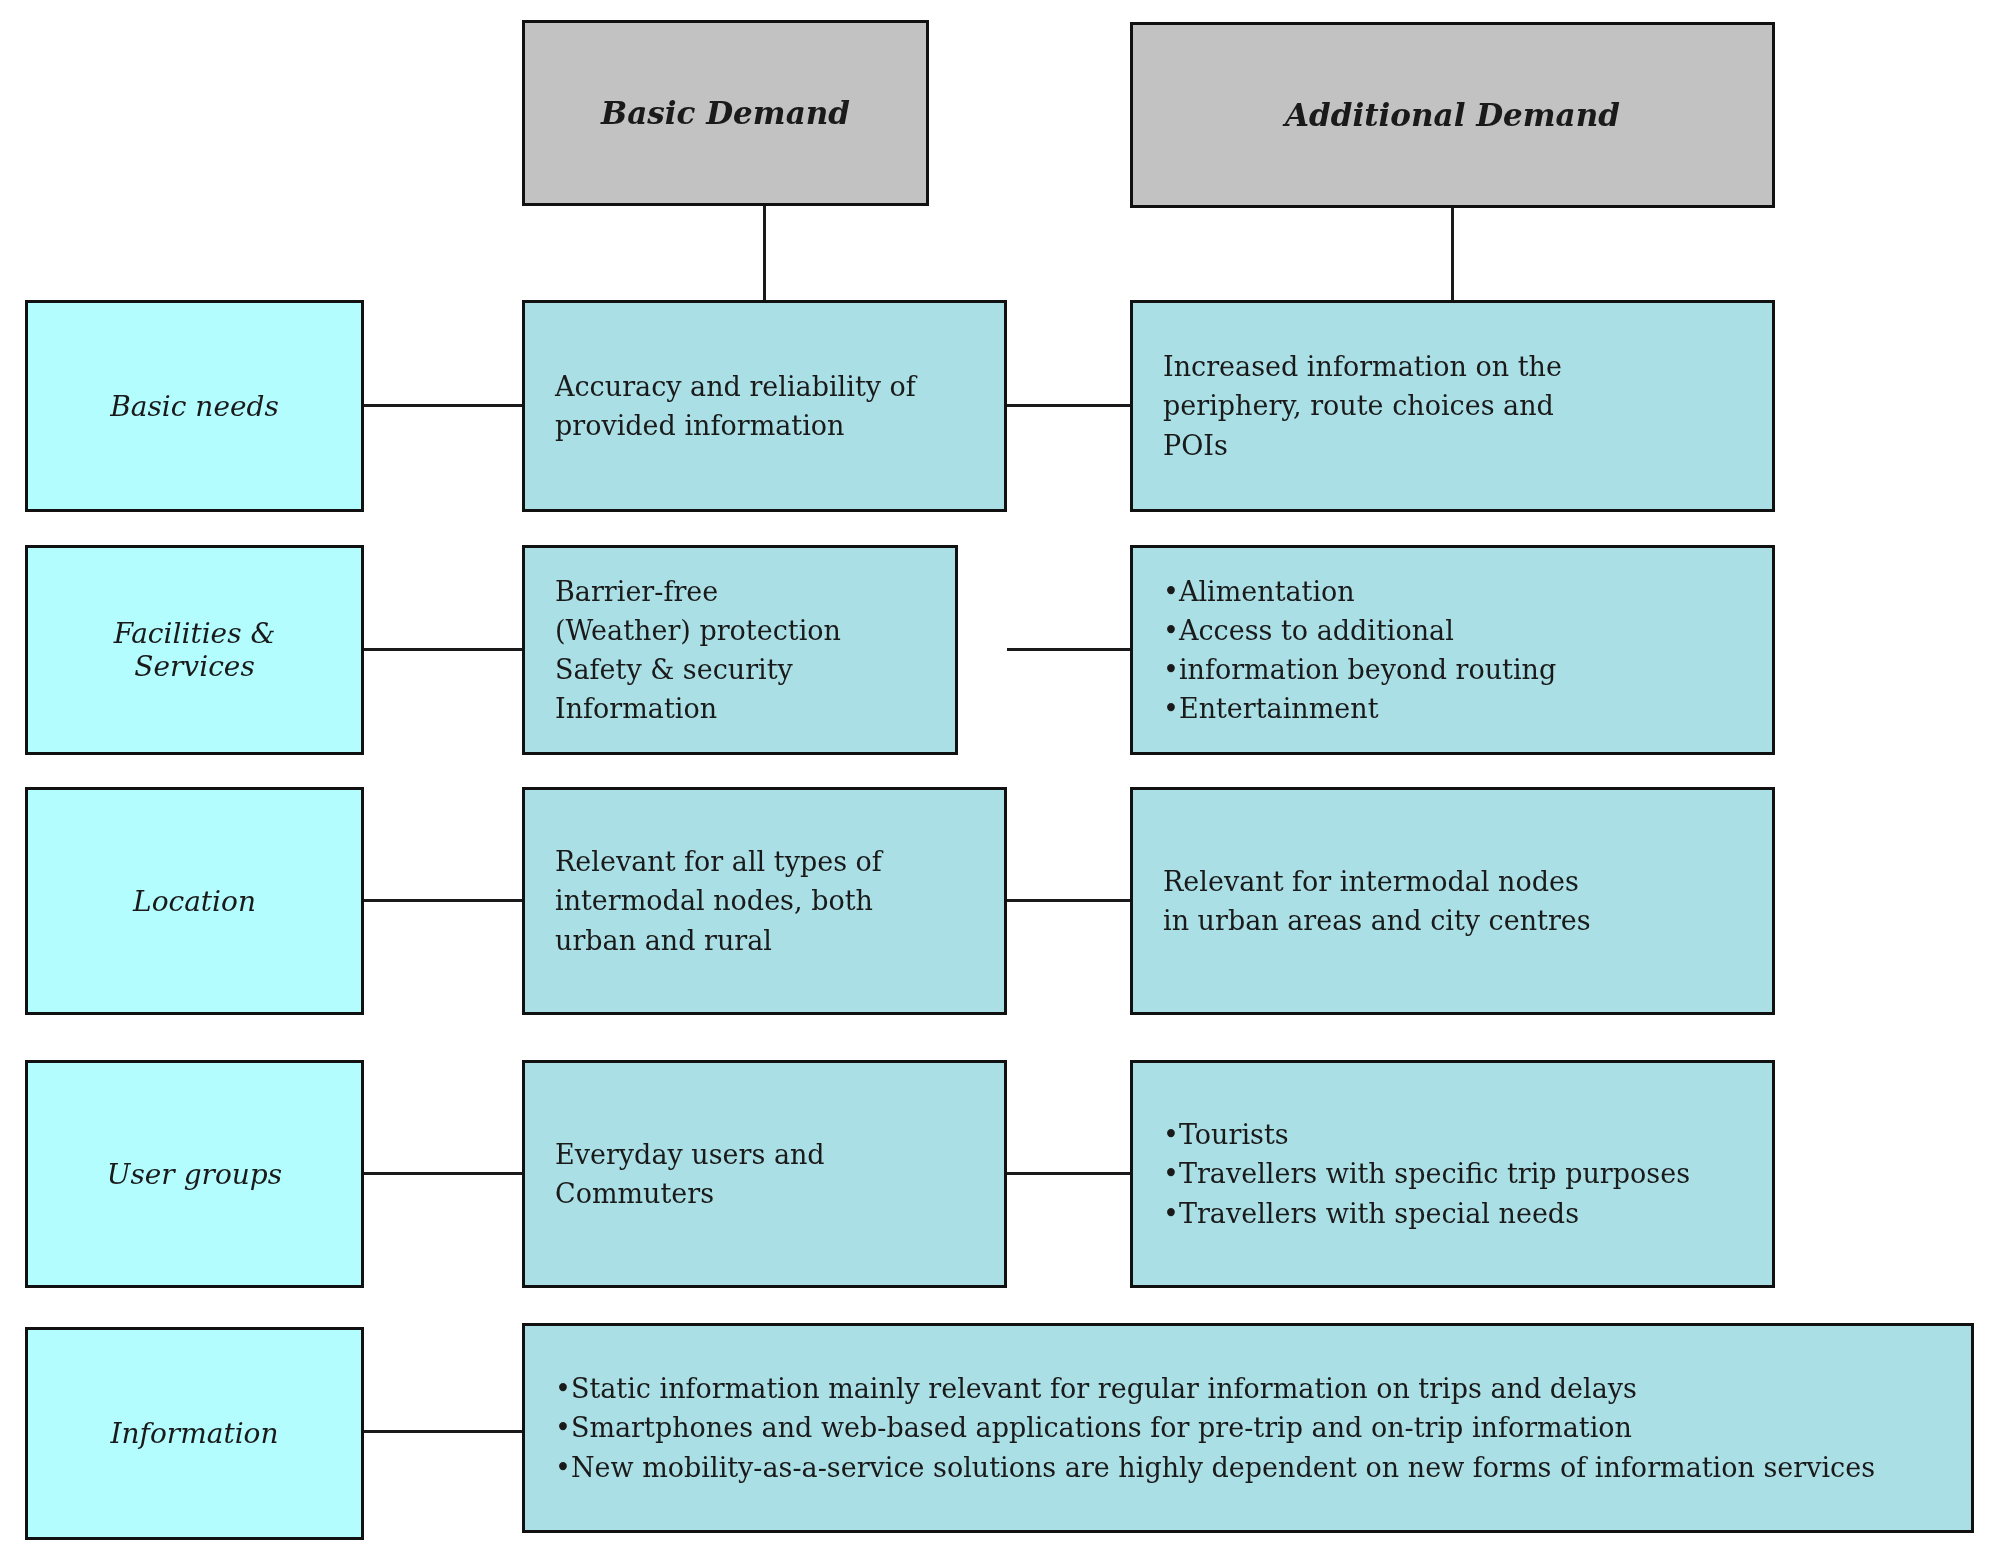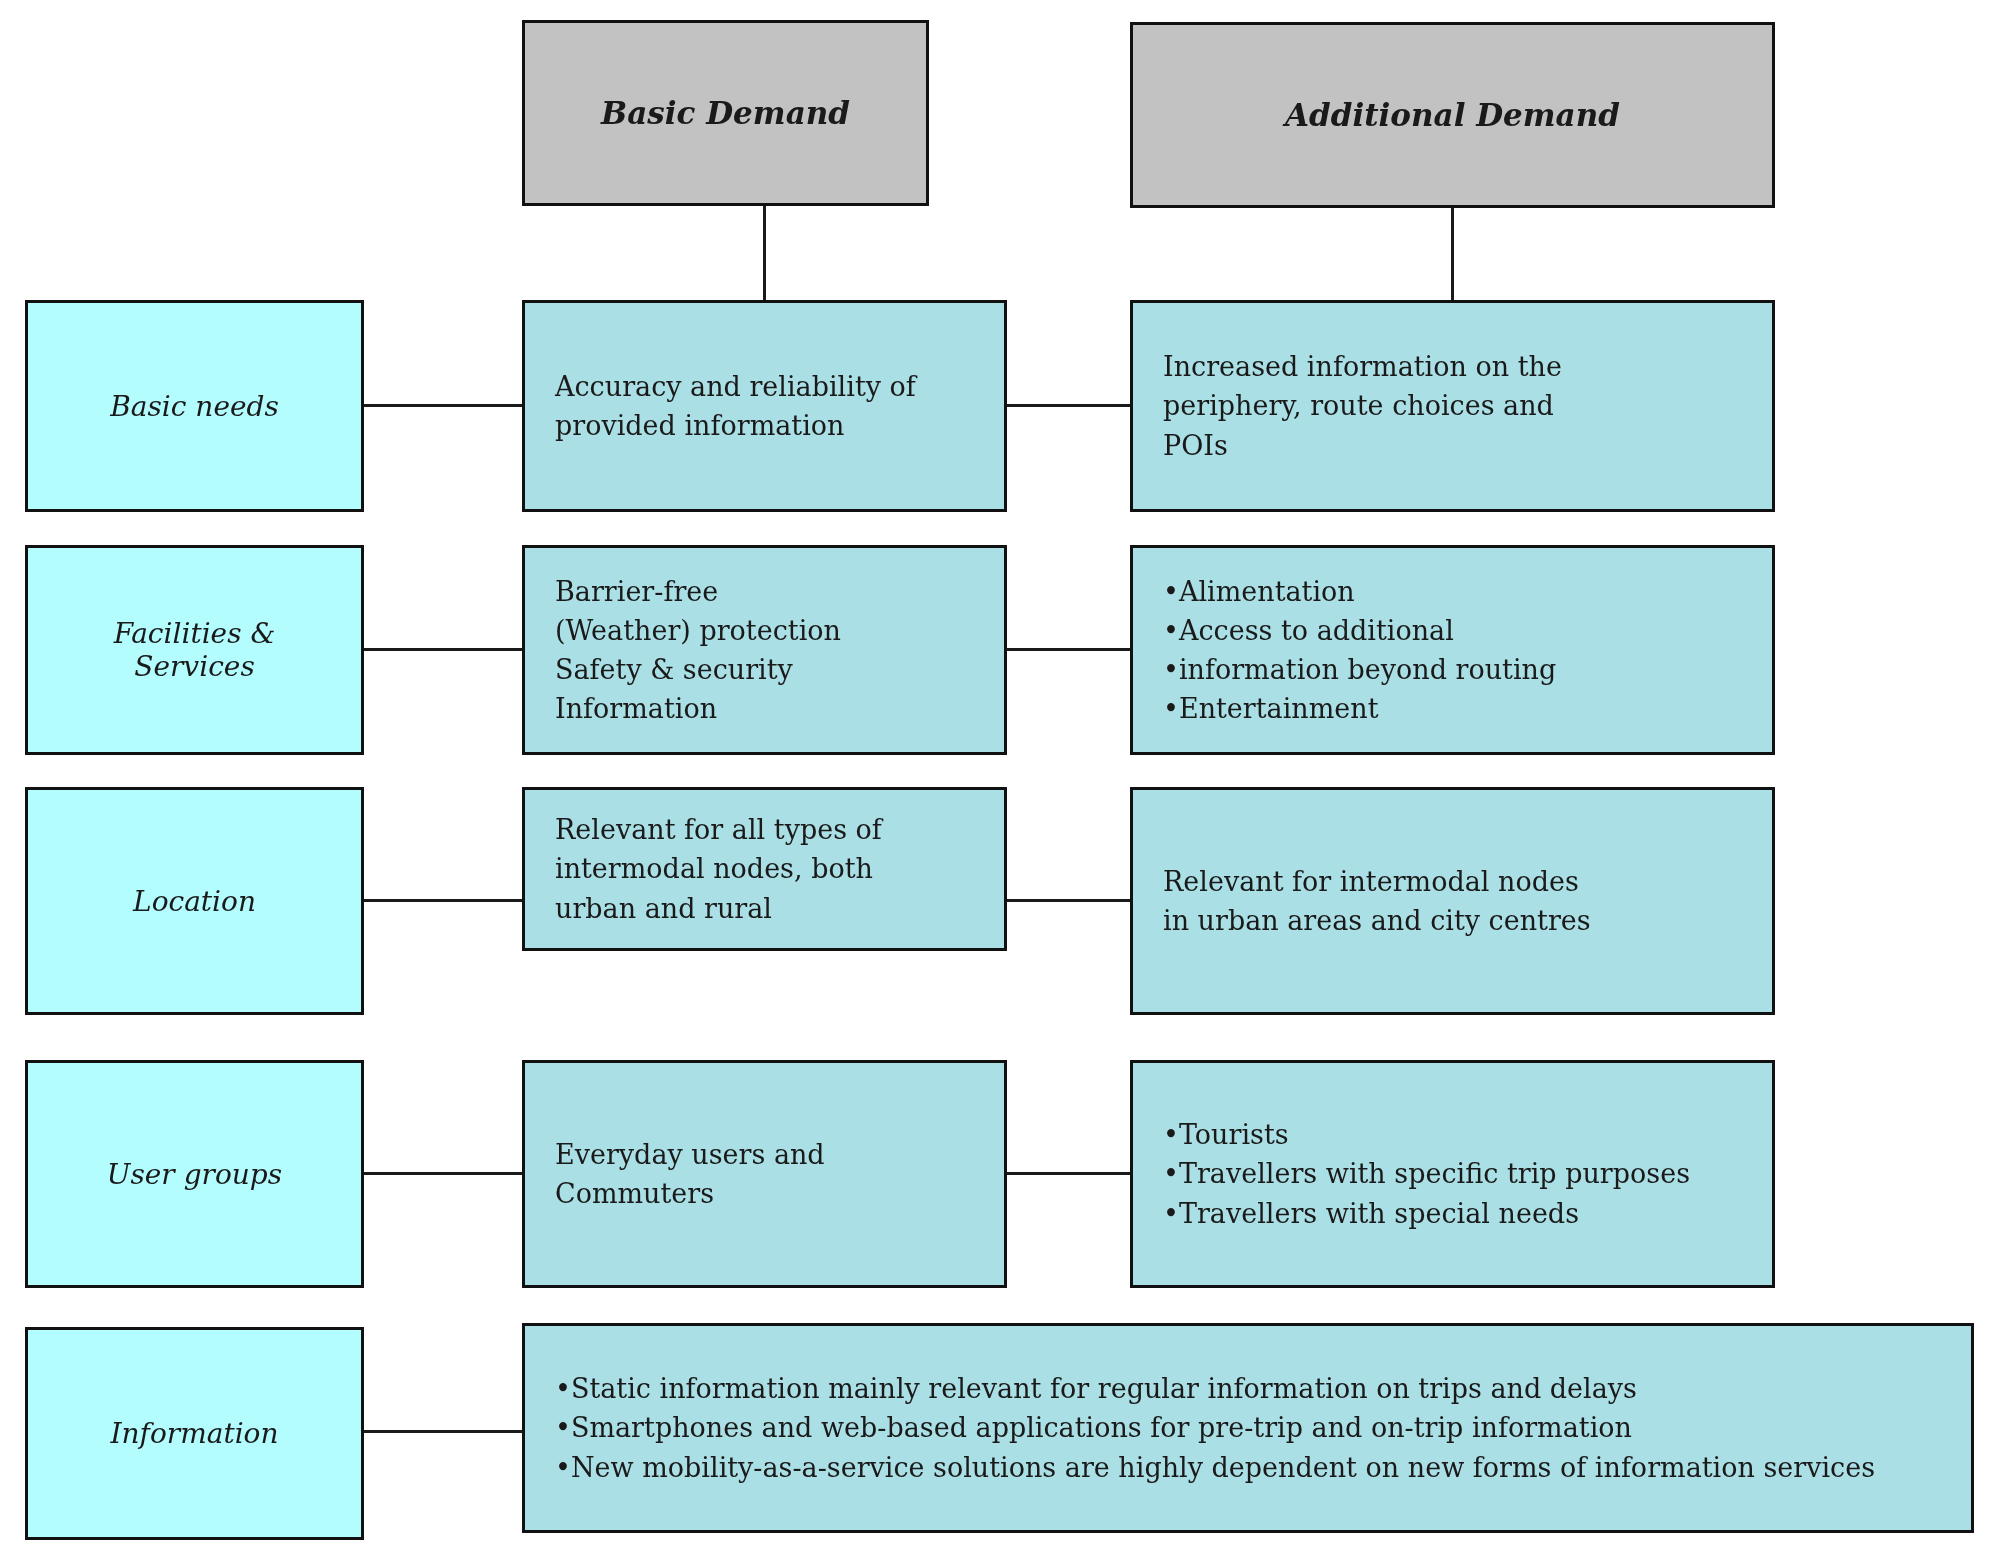--- a/index.html
+++ b/index.html
@@ -80,39 +80,39 @@
     <span class="text">Increased information on the
 periphery, route choices and
 POIs</span>
   </div>
   <div class="connector h-line" style="left:364px; top:404px; width:158px;"></div>
   <div class="connector h-line" style="left:1007px; top:404px; width:123px;"></div>
 
   <div class="box label-box" style="left:25px; top:545px; width:339px; height:210px;">
     <span>Facilities &amp; Services</span>
   </div>
-  <div class="box content-box" style="left:522px; top:545px; width:485px; height:210px;">
+  <div class="box content-box" style="left:522px; top:545px; width:436px; height:210px;">
     <span class="text">Barrier-free
 (Weather) protection
 Safety &amp; security
 Information</span>
   </div>
   <div class="box content-box" style="left:1130px; top:545px; width:645px; height:210px;">
     <span class="text">•Alimentation
 •Access to additional
 •information beyond routing
 •Entertainment</span>
   </div>
   <div class="connector h-line" style="left:364px; top:648px; width:158px;"></div>
   <div class="connector h-line" style="left:1007px; top:648px; width:123px;"></div>
 
   <div class="box label-box" style="left:25px; top:787px; width:339px; height:228px;">
     <span>Location</span>
   </div>
-  <div class="box content-box" style="left:522px; top:787px; width:485px; height:164px;">
+  <div class="box content-box" style="left:522px; top:787px; width:485px; height:228px;">
     <span class="text">Relevant for all types of
 intermodal nodes, both
 urban and rural</span>
   </div>
   <div class="box content-box" style="left:1130px; top:787px; width:645px; height:228px;">
     <span class="text">Relevant for intermodal nodes
 in urban areas and city centres</span>
   </div>
   <div class="connector h-line" style="left:364px; top:899px; width:158px;"></div>
   <div class="connector h-line" style="left:1007px; top:899px; width:123px;"></div>

